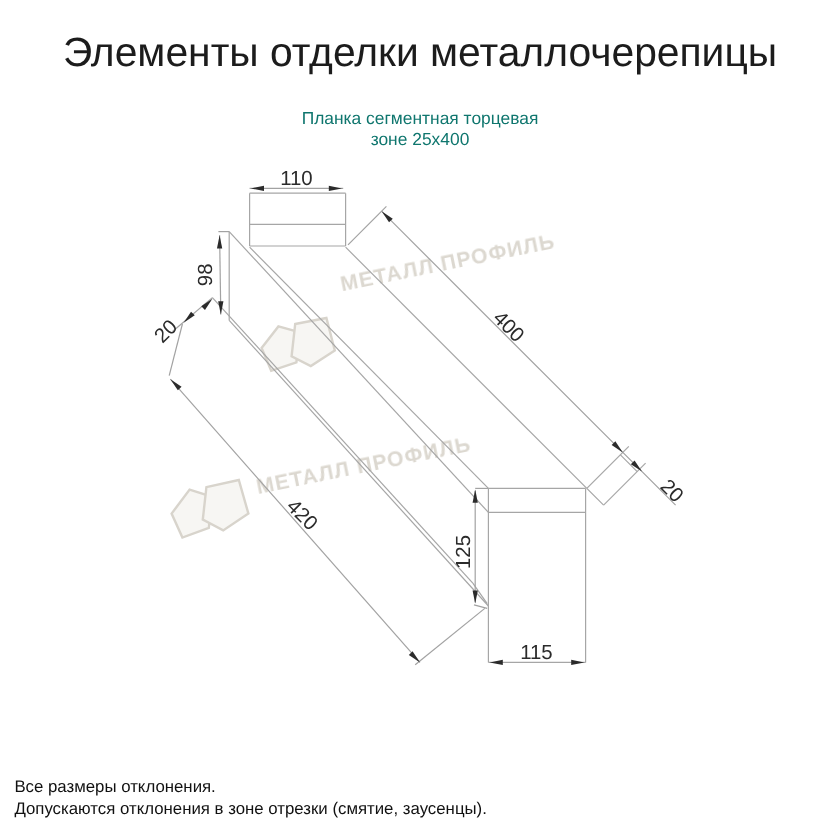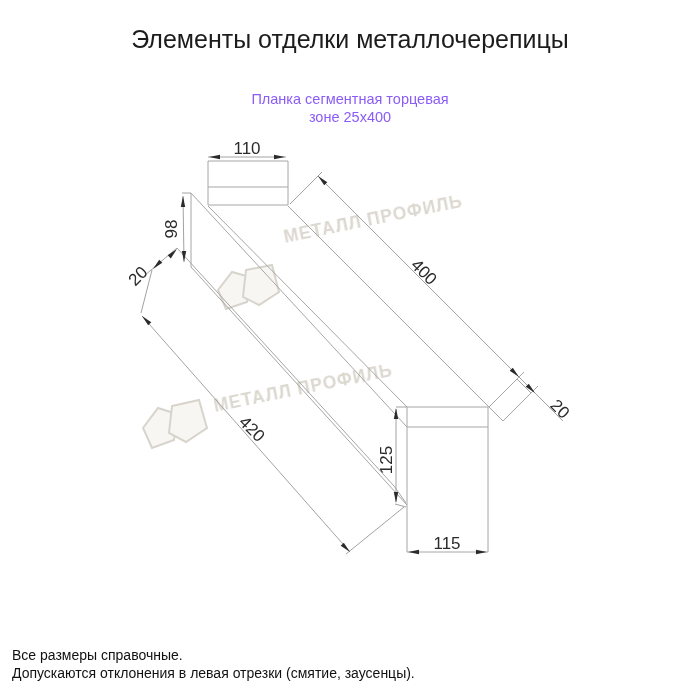--- a/index.html
+++ b/index.html
@@ -2,25 +2,25 @@
 <html><head>
 <meta charset="utf-8">
 <style>
   html,body{margin:0;padding:0;background:#fff;}
   .stage{
     position:relative;width:700px;height:700px;background:#ffffff;
     font-family:"Liberation Sans", sans-serif;overflow:hidden;
   }
   .title{
     position:absolute;top:25px;left:0;width:700px;text-align:center;
-    font-size:25px;color:#1c1c1c;letter-spacing:0px;
+    font-size:34px;color:#1c1c1c;letter-spacing:0px;
   }
   .subtitle{
     position:absolute;top:91px;left:0;width:700px;text-align:center;
-    font-size:14.5px;line-height:17.5px;color:#8b5cf6;
+    font-size:14.5px;line-height:17.5px;color:#0f766e;
   }
   .footer{
     position:absolute;left:12px;top:646px;font-size:14px;line-height:18px;color:#111;
   }
   .wm-text{
     position:absolute;white-space:nowrap;font-weight:bold;
     font-size:17.5px;letter-spacing:1px;color:#dcd8d0;
     transform-origin:0 50%;filter:blur(0.3px);
   }
   .wm1{left:284px;top:227px;transform:rotate(-11.5deg);}
@@ -145,17 +145,17 @@
     </g>
   </svg>
 
   <div class="title">Элементы отделки металлочерепицы</div>
   <div class="subtitle">
     <div>Планка сегментная торцевая</div>
     <div>зоне 25х400</div>
   </div>
 
   <div class="footer">
-    <div>Все размеры справочные.</div>
-    <div>Допускаются отклонения в левая отрезки (смятие, заусенцы).</div>
+    <div>Все размеры отклонения.</div>
+    <div>Допускаются отклонения в зоне отрезки (смятие, заусенцы).</div>
   </div>
 
 </div>
 
 </body></html>

